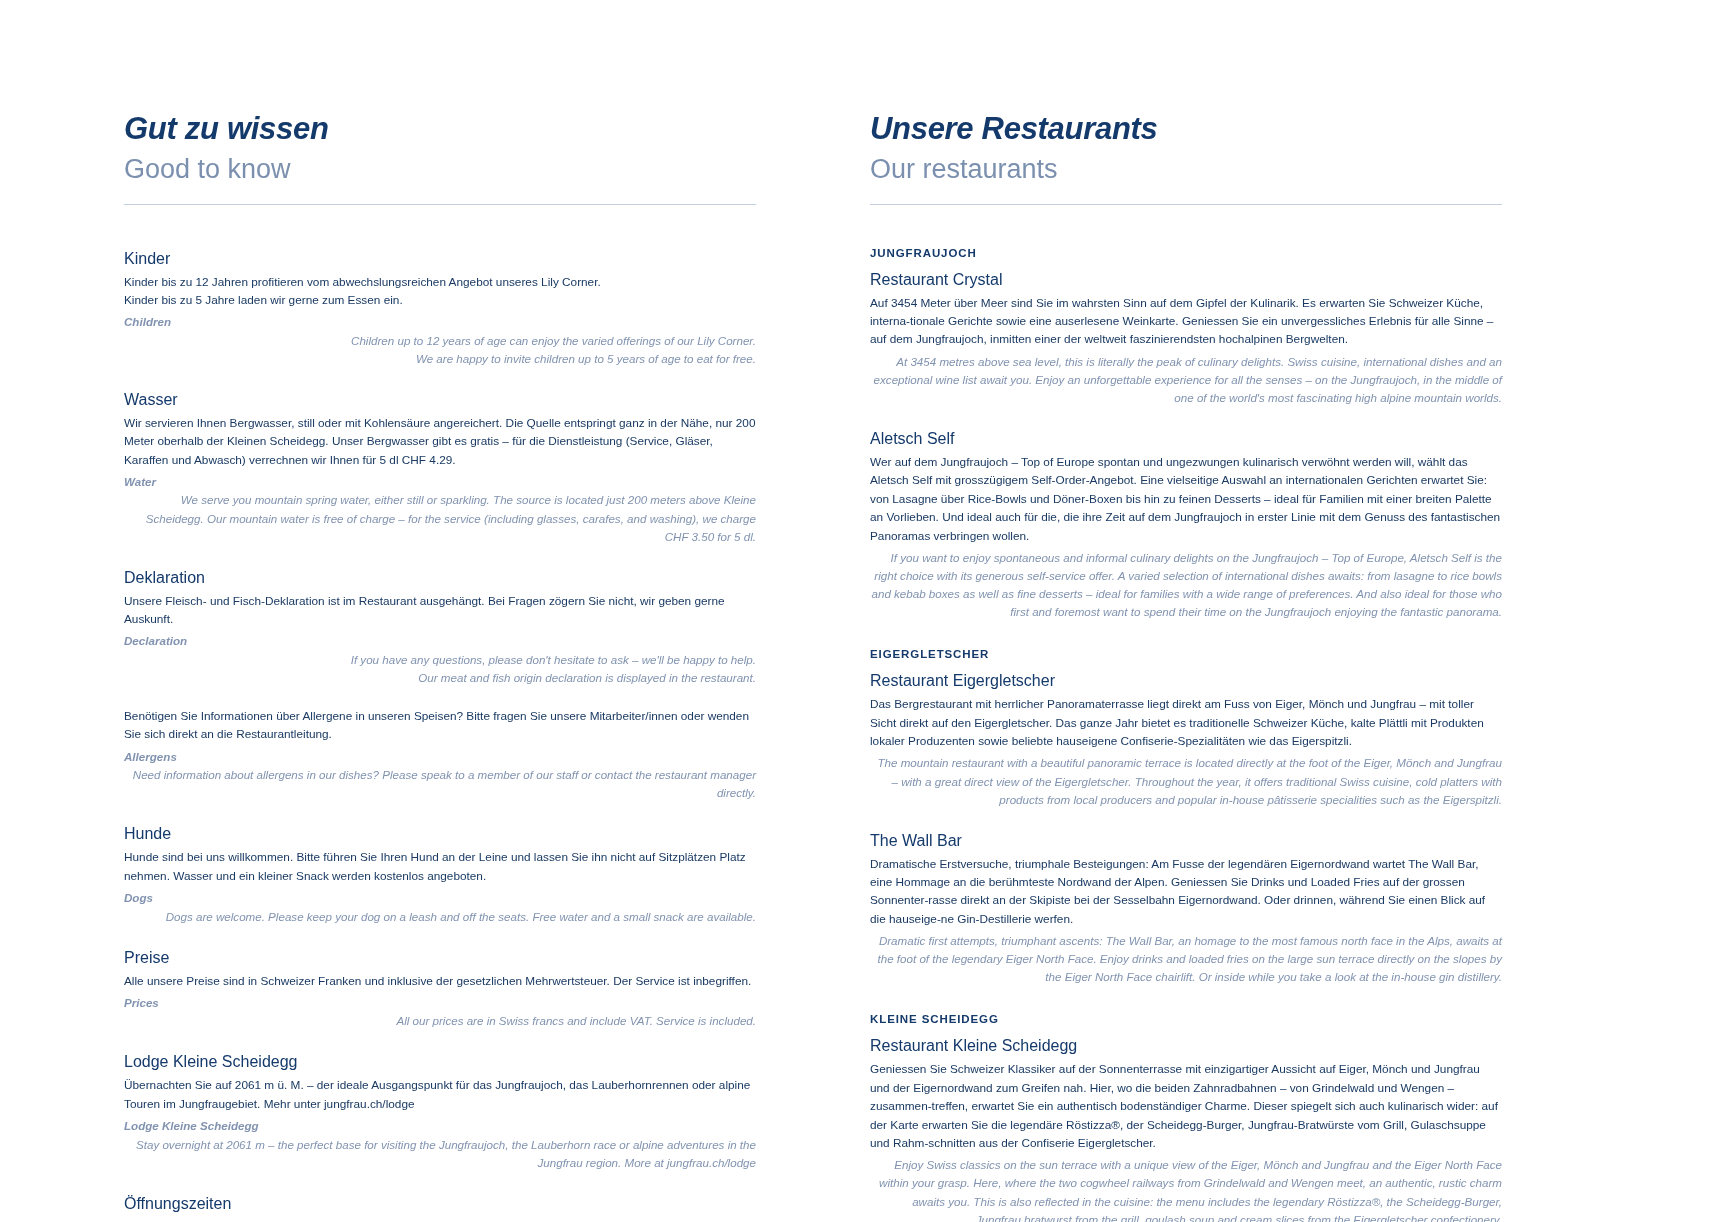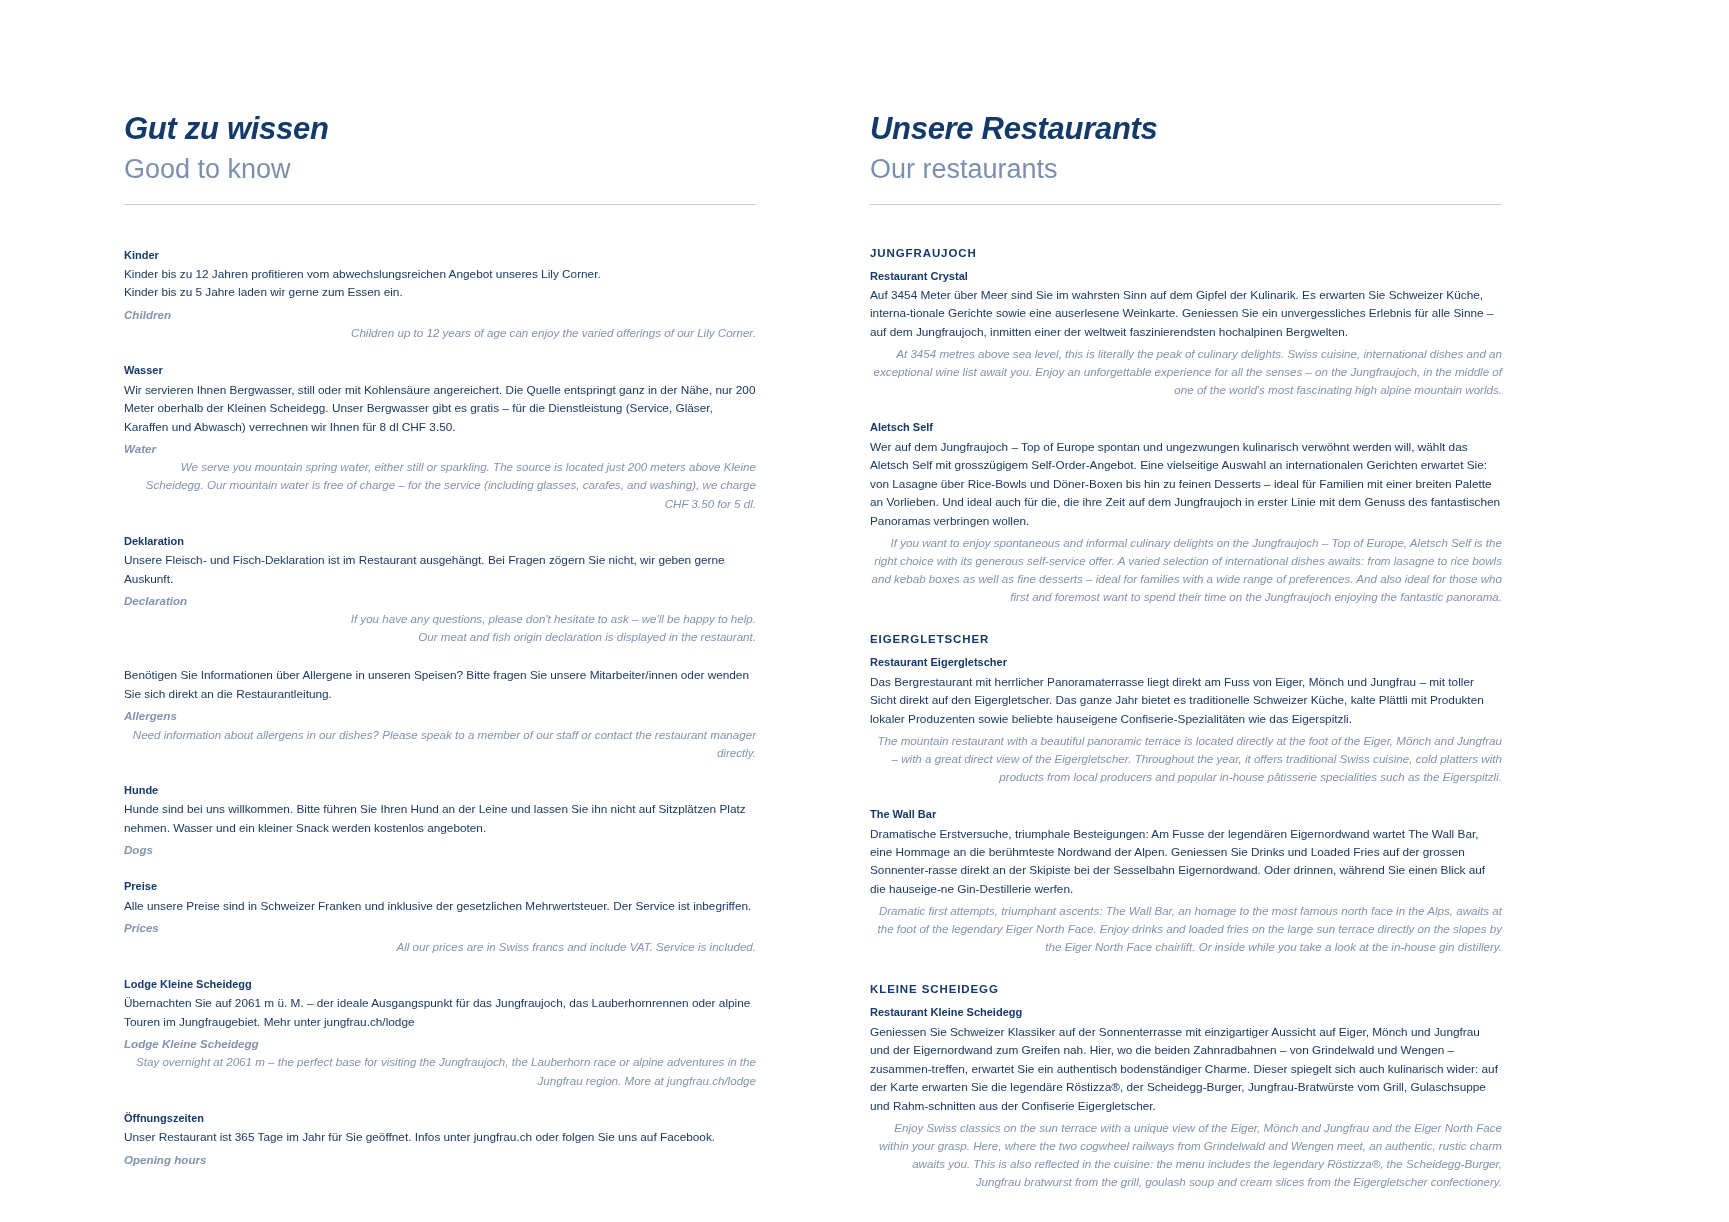--- a/index.html
+++ b/index.html
@@ -56,22 +56,22 @@
     font-weight: bold;
     letter-spacing: 0.9px;
     color: #14396b;
     margin-bottom: 9px;
     margin-top: 27px;
   }
   .block {
     margin-bottom: 20px;
   }
   .block-title {
-    font-size: 11px;
-    font-weight: bold;
+    font-size: 16px;
+    font-weight: normal;
     color: #14396b;
     margin-bottom: 2px;
     line-height: 1.5;
   }
   .block-body {
     font-size: 11.8px;
     color: #1a3a63;
     line-height: 1.56;
     margin-bottom: 4px;
   }
@@ -106,26 +106,27 @@
     <div id="left-blocks">
         <div class="block">
           <div class="block-title">Kinder</div>
           <div class="block-body">
             <p>Kinder bis zu 12 Jahren profitieren vom abwechslungsreichen Angebot unseres Lily Corner.</p>
             <p>Kinder bis zu 5 Jahre laden wir gerne zum Essen ein.</p>
           </div>
           <div class="block-title-en">Children</div>
           <div class="block-body-en">
             <p>Children up to 12 years of age can enjoy the varied offerings of our Lily Corner.</p>
+            <p>We are happy to invite children up to 5 years of age to eat for free.</p>
           </div>
         </div>
         <div class="block">
           <div class="block-title">Wasser</div>
           <div class="block-body">
-            <p>Wir servieren Ihnen Bergwasser, still oder mit Kohlensäure angereichert. Die Quelle entspringt ganz in der Nähe, nur 200 Meter oberhalb der Kleinen Scheidegg. Unser Bergwasser gibt es gratis – für die Dienstleistung (Service, Gläser, Karaffen und Abwasch) verrechnen wir Ihnen für 8 dl CHF 3.50.</p>
+            <p>Wir servieren Ihnen Bergwasser, still oder mit Kohlensäure angereichert. Die Quelle entspringt ganz in der Nähe, nur 200 Meter oberhalb der Kleinen Scheidegg. Unser Bergwasser gibt es gratis – für die Dienstleistung (Service, Gläser, Karaffen und Abwasch) verrechnen wir Ihnen für 5 dl CHF 4.29.</p>
           </div>
           <div class="block-title-en">Water</div>
           <div class="block-body-en">
             <p>We serve you mountain spring water, either still or sparkling. The source is located just 200 meters above Kleine Scheidegg. Our mountain water is free of charge – for the service (including glasses, carafes, and washing), we charge CHF 3.50 for 5 dl.</p>
           </div>
         </div>
         <div class="block">
           <div class="block-title">Deklaration</div>
           <div class="block-body">
             <p>Unsere Fleisch- und Fisch-Deklaration ist im Restaurant ausgehängt. Bei Fragen zögern Sie nicht, wir geben gerne Auskunft.</p>
@@ -144,20 +145,23 @@
           <div class="block-body-en">
             <p>Need information about allergens in our dishes? Please speak to a member of our staff or contact the restaurant manager directly.</p>
           </div>
         </div>
         <div class="block">
           <div class="block-title">Hunde</div>
           <div class="block-body">
             <p>Hunde sind bei uns willkommen. Bitte führen Sie Ihren Hund an der Leine und lassen Sie ihn nicht auf Sitzplätzen Platz nehmen. Wasser und ein kleiner Snack werden kostenlos angeboten.</p>
           </div>
           <div class="block-title-en">Dogs</div>
+          <div class="block-body-en">
+            <p>Dogs are welcome. Please keep your dog on a leash and off the seats. Free water and a small snack are available.</p>
+          </div>
         </div>
         <div class="block">
           <div class="block-title">Preise</div>
           <div class="block-body">
             <p>Alle unsere Preise sind in Schweizer Franken und inklusive der gesetzlichen Mehrwertsteuer. Der Service ist inbegriffen.</p>
           </div>
           <div class="block-title-en">Prices</div>
           <div class="block-body-en">
             <p>All our prices are in Swiss francs and include VAT. Service is included.</p>
           </div>

